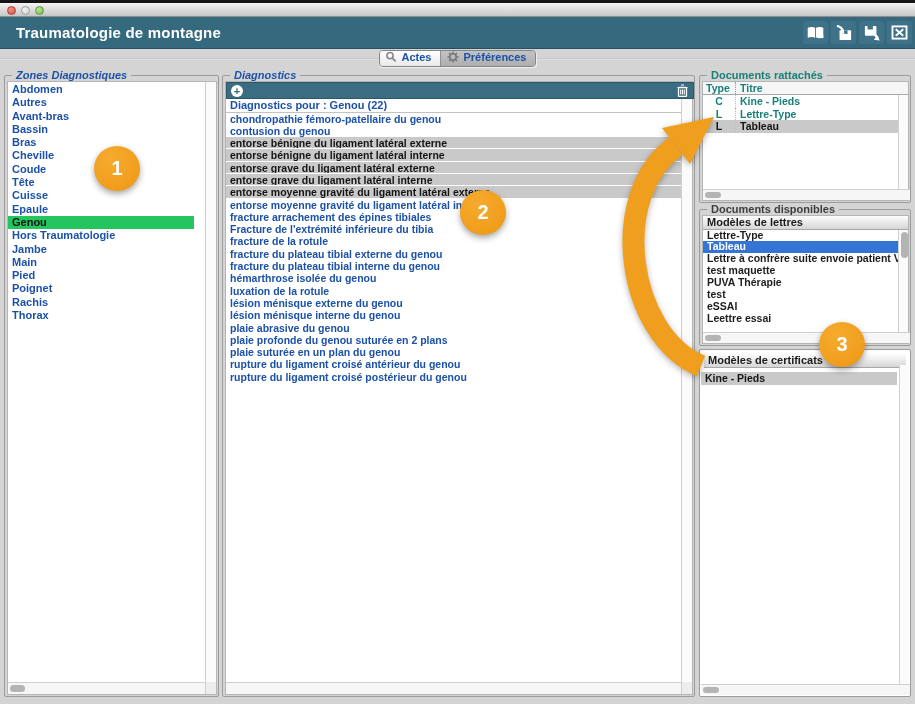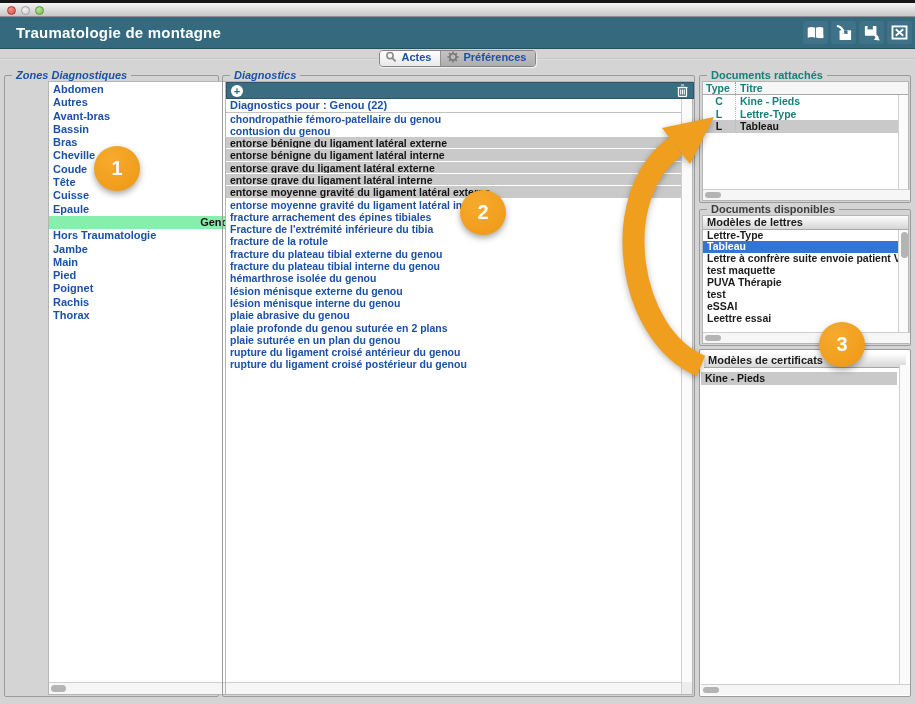--- a/index.html
+++ b/index.html
@@ -54,21 +54,21 @@
 
   
   .vtrack { position:absolute; background:#fbfbfb; border-left:1px solid #d0d0d0; }
   .htrack { position:absolute; background:#f6f6f6; border-top:1px solid #cfcfcf; }
   .thumb { position:absolute; background:#b4b4b4; border-radius:4px; }
   .corner { position:absolute; background:#ededed; border-left:1px solid #d0d0d0; }
 
   
   .zrow { height:13.3px; line-height:13.3px; padding-left:4px; font-size:11px; font-weight:bold;
     color:#1b51a8; white-space:nowrap; overflow:hidden; }
-  .zrow.zsel { background:#86efac; color:#141414;text-align:right; }
+  .zrow.zsel { background:#22c55e; color:#141414; }
 
   
   #diag-toolbar { position:absolute; background:#3a6d82; border:1px solid #2c5768;
     display:flex; align-items:center; }
   #diag-toolbar .plus { width:12px; height:12px; border-radius:50%; background:#fff; color:#35697e;
     font-size:11px; font-weight:bold; line-height:12px; text-align:center; margin-left:4px; }
   #diag-toolbar .sp { flex:1; }
   #diag-header { position:absolute; background:#fff; border-bottom:1px solid #c2c2c2;
     font-size:11px; font-weight:bold; color:#1b51a8; padding-left:4px; line-height:13px; }
   .drow { height:12.3px; line-height:12.2px; padding-left:4px; font-size:10.5px; font-weight:bold;
@@ -167,21 +167,21 @@
           </g>
         </svg>
       </span>
       <span>Préférences</span>
     </div>
   </div>
 </div>
 
 <div class="fbox" style="left:4px; top:75px; width:215px; height:622px;">
   <span class="flegend blue">Zones Diagnostiques</span>
-  <div class="inner" style="left:2px; top:5px; width:210px; height:614px;margin-left:41px;">
+  <div class="inner" style="left:2px; top:5px; width:210px; height:614px;">
     <div style="position:absolute; left:0; top:1px; width:186px;">
 
         <div class="zrow">Abdomen</div>
 
         <div class="zrow">Autres</div>
 
         <div class="zrow">Avant-bras</div>
 
         <div class="zrow">Bassin</div>
 
@@ -258,20 +258,21 @@
         <div class="drow">Fracture de l'extrémité inférieure du tibia</div>
 
         <div class="drow">fracture de la rotule</div>
 
         <div class="drow">fracture du plateau tibial externe du genou</div>
 
         <div class="drow">fracture du plateau tibial interne du genou</div>
 
         <div class="drow">hémarthrose isolée du genou</div>
 
+        <div class="drow">luxation de la rotule</div>
 
         <div class="drow">lésion ménisque externe du genou</div>
 
         <div class="drow">lésion ménisque interne du genou</div>
 
         <div class="drow">plaie abrasive du genou</div>
 
         <div class="drow">plaie profonde du genou suturée en 2 plans</div>
 
         <div class="drow">plaie suturée en un plan du genou</div>

